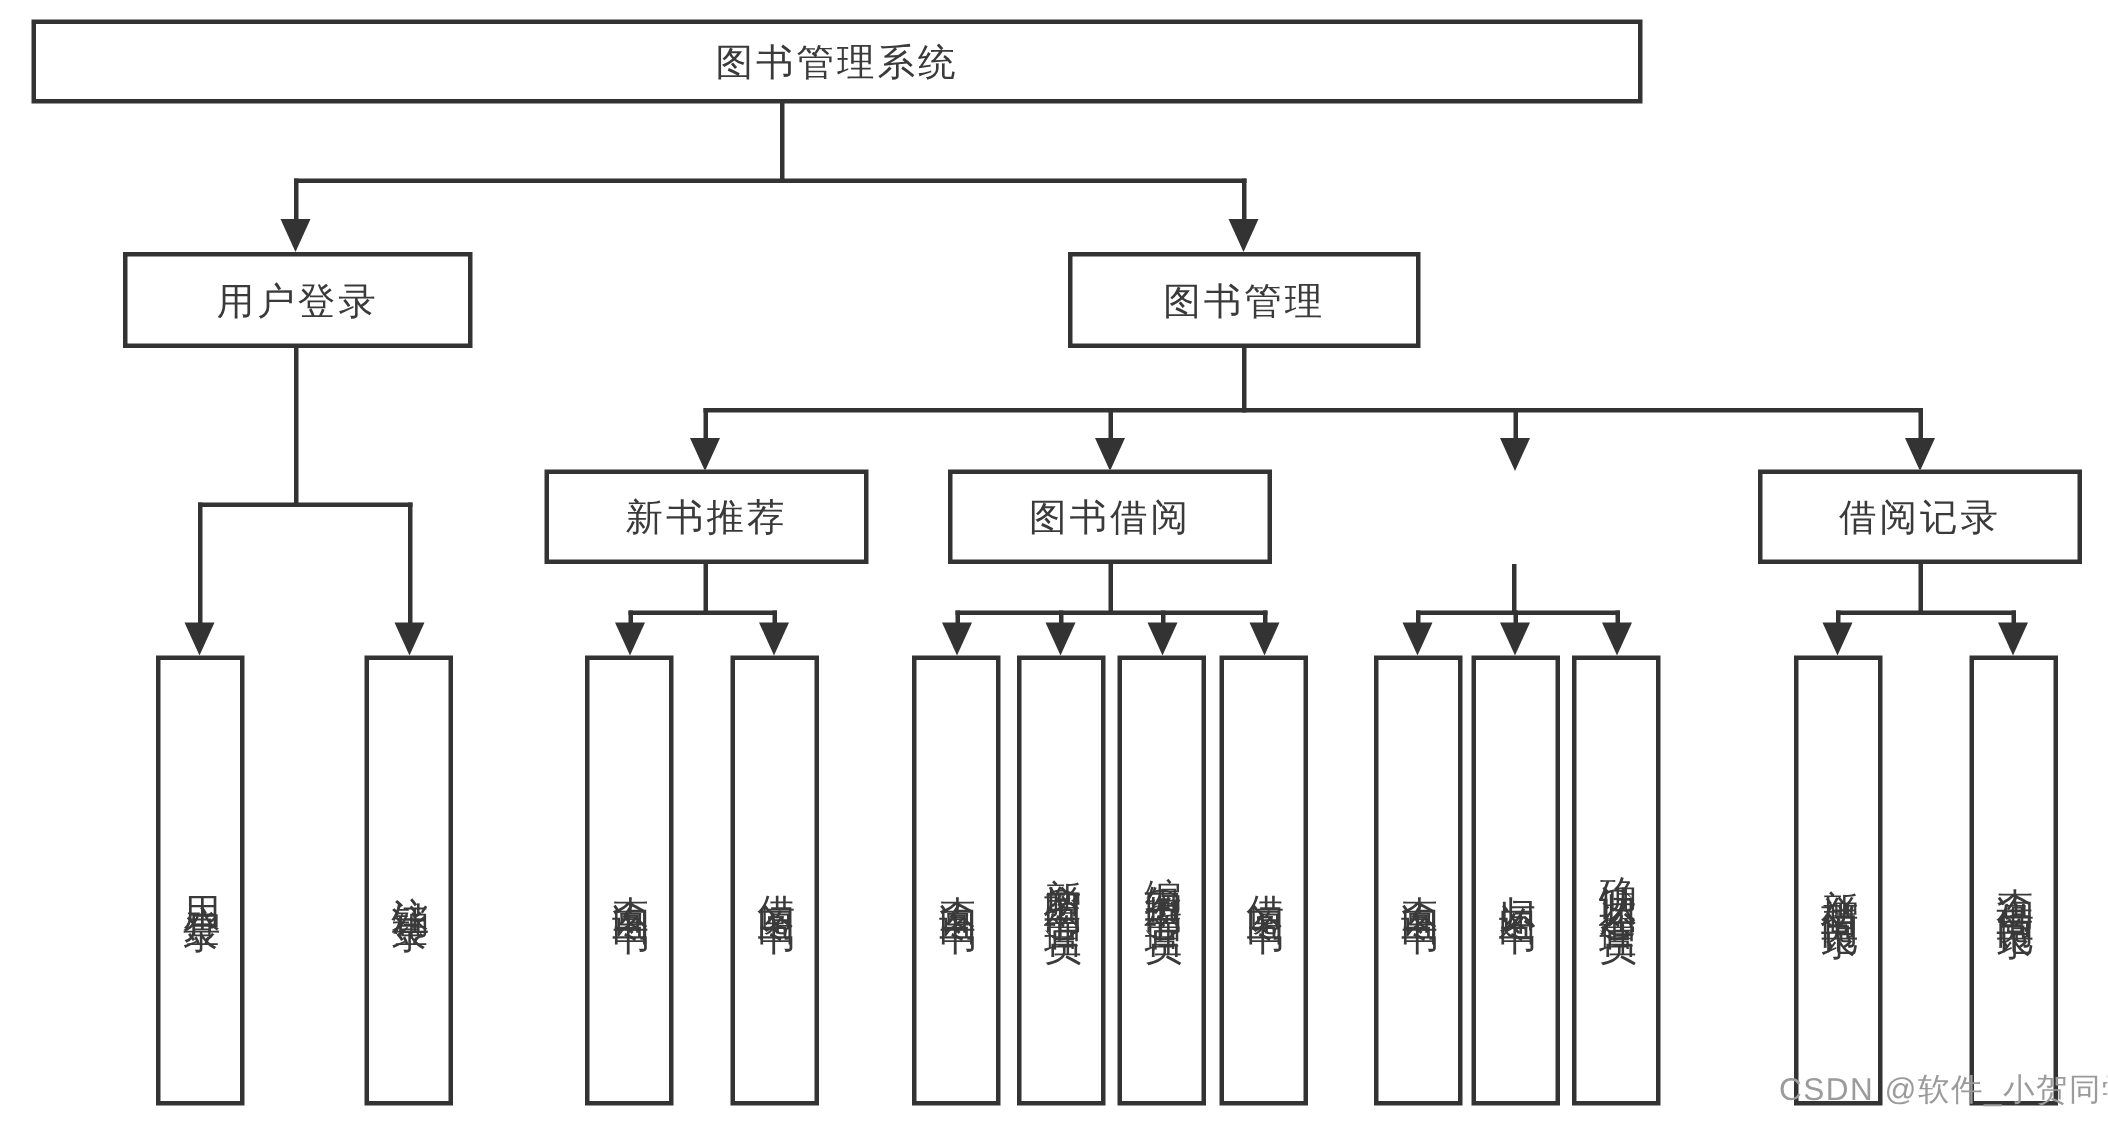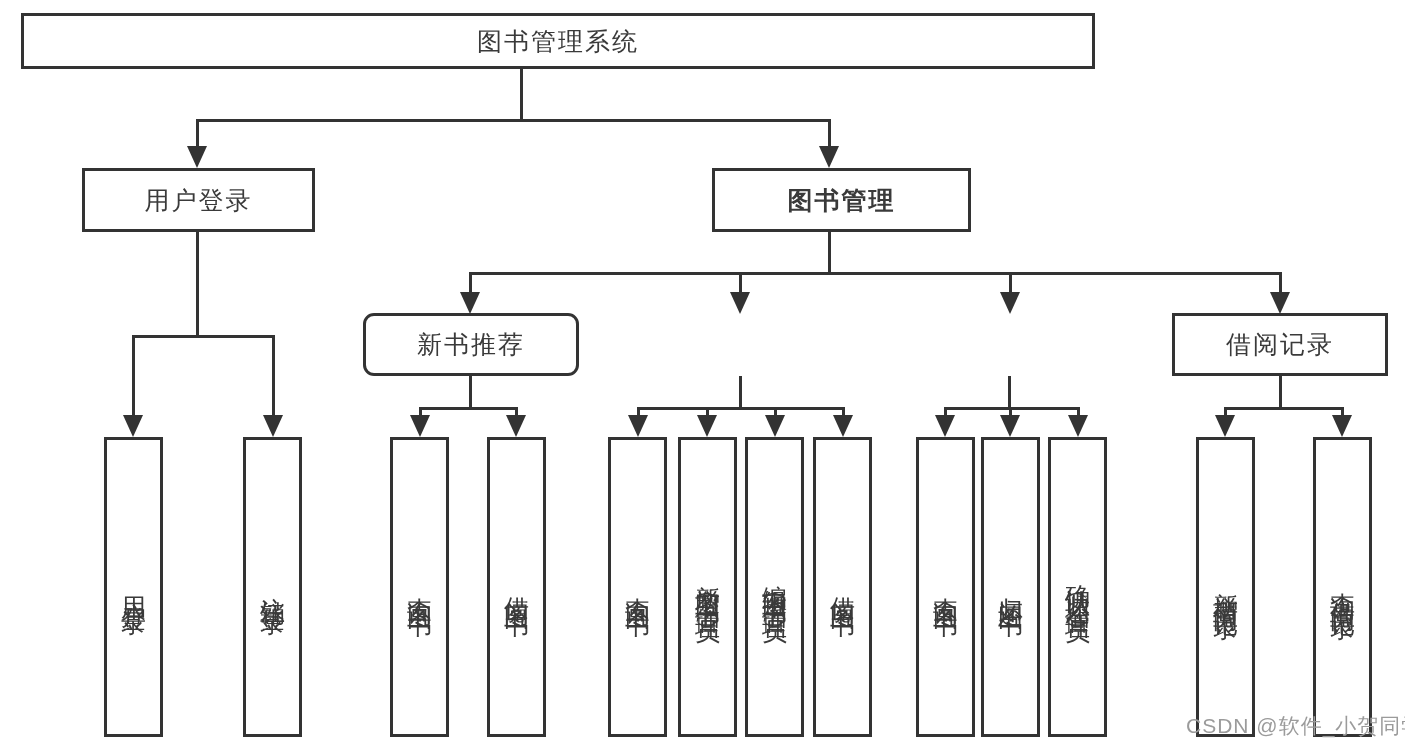--- a/index.html
+++ b/index.html
@@ -42,21 +42,21 @@
   <div class="hline" style="left:196px;top:119px;width:635px;"></div>
 
   <div class="vline" style="left:196px;top:119px;height:31px;"></div>
   <div class="ahead" style="left:187px;top:146px;"></div>
   <div class="vline" style="left:828px;top:119px;height:31px;"></div>
   <div class="ahead" style="left:819px;top:146px;"></div>
 
   <div class="box" style="left:82px;top:168px;width:233px;height:64px;">
     <span class="hlabel">用户登录</span>
   </div>
-  <div class="box" style="left:712px;top:168px;width:259px;height:64px;font-weight:bold;">
+  <div class="box" style="left:712px;top:168px;width:235px;height:64px;">
     <span class="hlabel">图书管理</span>
   </div>
 
   <div class="vline" style="left:196px;top:232px;height:106px;"></div>
   <div class="hline" style="left:132px;top:335px;width:143px;"></div>
   <div class="vline" style="left:132px;top:335px;height:84px;"></div>
   <div class="ahead" style="left:123px;top:415px;"></div>
   <div class="vline" style="left:272px;top:335px;height:84px;"></div>
   <div class="ahead" style="left:263px;top:415px;"></div>
 
@@ -64,22 +64,25 @@
   <div class="hline" style="left:469px;top:272px;width:813px;"></div>
   <div class="vline" style="left:469px;top:272px;height:24px;"></div>
   <div class="ahead" style="left:460px;top:292px;"></div>
   <div class="vline" style="left:739px;top:272px;height:24px;"></div>
   <div class="ahead" style="left:730px;top:292px;"></div>
   <div class="vline" style="left:1009px;top:272px;height:24px;"></div>
   <div class="ahead" style="left:1000px;top:292px;"></div>
   <div class="vline" style="left:1279px;top:272px;height:24px;"></div>
   <div class="ahead" style="left:1270px;top:292px;"></div>
 
-  <div class="box" style="left:363px;top:313px;width:216px;height:63px;border-radius:11px;">
+  <div class="box" style="left:363px;top:313px;width:216px;height:63px;">
     <span class="hlabel">新书推荐</span>
+  </div>
+  <div class="box" style="left:632px;top:313px;width:216px;height:63px;">
+    <span class="hlabel">图书借阅</span>
   </div>
   <div class="box" style="left:1172px;top:313px;width:216px;height:63px;font-family:Liberation Serif, serif;">
     <span class="hlabel">借阅记录</span>
   </div>
 
   <div class="vline" style="left:469px;top:376px;height:34px;"></div>
   <div class="hline" style="left:419px;top:407px;width:99px;"></div>
   <div class="vline" style="left:419px;top:407px;height:12px;"></div>
   <div class="ahead" style="left:410px;top:415px;"></div>
   <div class="vline" style="left:515px;top:407px;height:12px;"></div>

